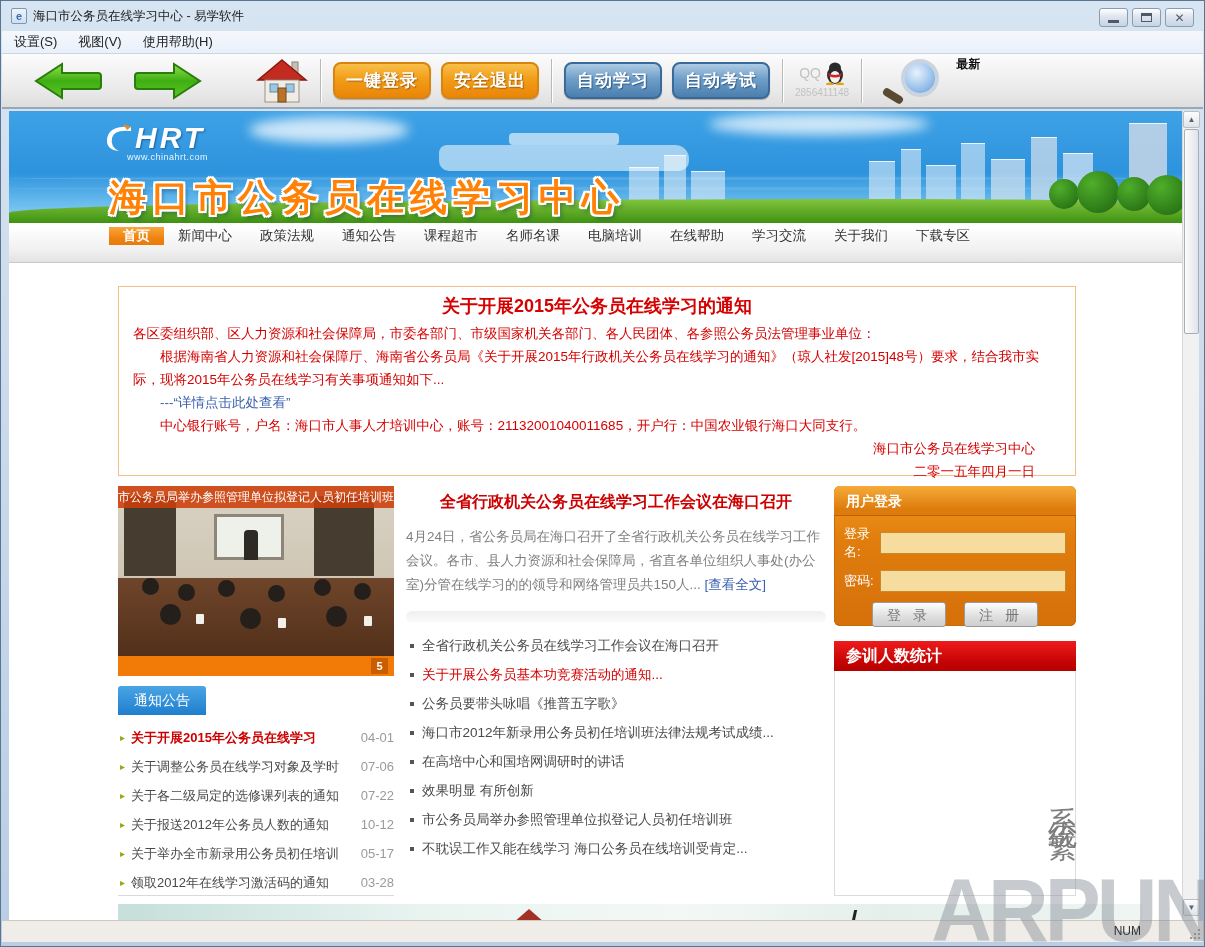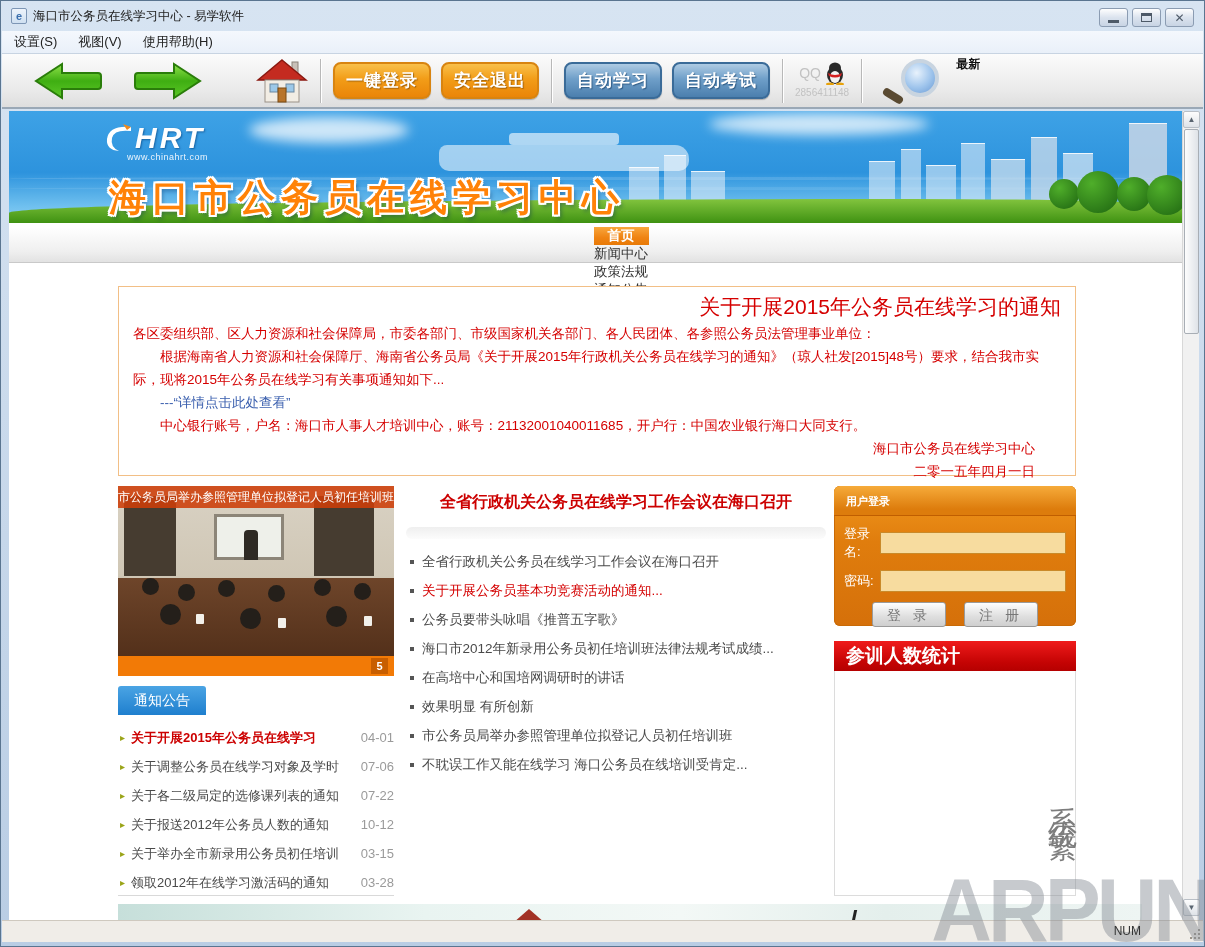--- a/index.html
+++ b/index.html
@@ -63,28 +63,28 @@
   .logo-row { display:flex; align-items:center; }
   .logo-swoosh { width:34px; height:30px; }
   .logo-text { font-size:30px; font-weight:bold; font-style:italic; letter-spacing:3px; text-shadow:1px 1px 2px rgba(0,60,120,.6); }
   .logo-site { font-size:9px; margin-left:26px; margin-top:-3px; letter-spacing:.5px; color:#eaf4fd; }
   .banner-title { position:absolute; left:100px; top:62px; font-size:37px; font-weight:bold; letter-spacing:6px; color:#ff8207;
       text-shadow:-2px -2px 0 #fff,2px -2px 0 #fff,-2px 2px 0 #fff,2px 2px 0 #fff,0 -2px 0 #fff,0 2px 0 #fff,-2px 0 0 #fff,2px 0 0 #fff,3px 4px 4px rgba(0,40,90,.45); }
 
   
   .nav { position:absolute; left:0; top:116px; width:1173px; height:36px;
          background:linear-gradient(#ffffff,#efefef 70%,#e2e2e2); border-bottom:1px solid #c9c9c9;
-         display:flex; align-items:center; padding-left:51px;flex-direction:column; }
+         display:flex; align-items:flex-start; padding-left:100px; }
   .nav-item { padding:0 14px; font-size:13.5px; color:#333; display:flex; align-items:center; }
   .nav-item.active { background:linear-gradient(#f9a63c,#ef8312 60%,#e87a08); color:#fff; font-weight:bold; }
 
   
   .notice-box { position:absolute; left:109px; top:175px; width:958px; height:190px;
                 border:1px solid #f2bf86; background:#fff; padding:8px 14px; color:#d50000; font-size:13.5px; line-height:23px; }
-  .notice-title { text-align:right; font-size:21px; font-weight:normal; margin-bottom:4px; }
+  .notice-title { text-align:center; font-size:18px; font-weight:bold; margin-bottom:4px; }
   .indent { text-indent:2em; }
   .notice-link { color:#3a5fae; }
   .notice-sig { text-align:right; padding-right:26px; }
 
   
   .slideshow { position:absolute; left:109px; top:375px; width:276px; height:190px; overflow:hidden; background:#7a6f60; }
   .ss-caption { position:absolute; left:0; top:0; right:0; height:22px; background:rgba(205,62,8,.88);
                 color:#fff; font-size:12px; line-height:22px; text-align:center; z-index:3; }
   .ss-bar { position:absolute; left:0; bottom:0; right:0; height:20px; background:#f27a06; z-index:3; }
   .ss-page { position:absolute; right:6px; bottom:2px; width:17px; height:16px; background:#c85e00;
@@ -115,33 +115,33 @@
   .art-div { height:12px; margin-top:14px; background:linear-gradient(#efefef,#fcfcfc); border-radius:6px; }
   .art-links { margin-top:8px; }
   .al-row { display:flex; align-items:center; height:29px; font-size:13.5px; color:#4a4a4a; }
   .al-bullet { width:4px; height:4px; background:#555; margin:0 8px 0 4px; }
   .al-row.red { color:#d40000; }
   .al-row.bold { color:#2e2e2e; font-weight:bold; }
 
   
   .login-box { position:absolute; left:825px; top:375px; width:242px; height:140px; border-radius:6px;
                background:linear-gradient(#f2981e,#e07d0d 40%,#d5700a); box-shadow:inset 0 0 0 1px #c96a06; }
-  .login-head { height:30px; line-height:30px; padding-left:12px; color:#fff; font-size:11px; font-weight:bold;
+  .login-head { height:30px; line-height:30px; padding-left:12px; color:#fff; font-size:14px; font-weight:bold;
                 background:linear-gradient(#f6ab3a,#dd7c0c 80%); border-radius:6px 6px 0 0; border-bottom:1px solid #c05e00; }
   .login-row { display:flex; align-items:center; margin:9px 10px 0 10px; }
   .login-label { width:58px; color:#fff; font-size:13px; }
   .login-input { flex:1; height:22px; border:1px solid #c98a2a; background:#f7dc9f; outline:none; font-size:13px; padding:0 4px; }
   .login-btns { display:flex; justify-content:center; gap:18px; margin-top:10px; }
   .login-btn { width:74px; height:25px; border:1px solid #9a9a9a; border-radius:3px; color:#777; font-size:14px;
                letter-spacing:4px; background:linear-gradient(#fefefe,#dedede 60%,#cfcfcf); text-align:center; line-height:24px; }
   .forgot { margin-top:7px; text-align:center; }
   .forgot a { color:#fff; font-size:13px; }
 
   .stats-box { position:absolute; left:825px; top:530px; width:242px; height:255px; }
-  .stats-head { height:30px; line-height:30px; padding-left:12px; color:#fff; font-size:19px; font-weight:bold;
+  .stats-head { height:30px; line-height:30px; padding-left:12px; color:#fff; font-size:16px; font-weight:bold;
                 background:linear-gradient(#ef1b1b,#c50404 70%,#b50000); }
   .stats-body { height:225px; background:#fff; border:1px solid #dcdcdc; border-top:none; }
 
   .overlay-vert { position:absolute; left:1034px; top:672px; height:125px; overflow:hidden;
                   writing-mode:vertical-rl; font-size:29px; color:#7d7d7d; letter-spacing:13px; z-index:20; }
 
   .bottom-strip { position:absolute; left:109px; top:793px; width:1024px; height:17px;
                   background:linear-gradient(90deg,#c6dfda,#e9f4f1 30%,#f3f8f6 55%,#e4efec 75%,#eef5f3); overflow:hidden; }
   .roof { position:absolute; left:395px; top:5px; width:0; height:0; border-left:16px solid transparent;
           border-right:16px solid transparent; border-bottom:14px solid #a23226; }
@@ -376,33 +376,37 @@
 
           <div class="nb-row">
             <span class="nb-bullet">▸</span>
             <span class="nb-text">关于报送2012年公务员人数的通知</span>
             <span class="nb-date">10-12</span>
           </div>
 
           <div class="nb-row">
             <span class="nb-bullet">▸</span>
             <span class="nb-text">关于举办全市新录用公务员初任培训</span>
-            <span class="nb-date">03-15</span>
+            <span class="nb-date">05-17</span>
           </div>
 
           <div class="nb-row">
             <span class="nb-bullet">▸</span>
             <span class="nb-text">领取2012年在线学习激活码的通知</span>
             <span class="nb-date">03-28</span>
           </div>
         </div>
     </div>
 
     <div class="center-col">
       <div class="art-title">全省行政机关公务员在线学习工作会议在海口召开</div>
+      <div class="art-body">
+        <span>4月24日，省公务员局在海口召开了全省行政机关公务员在线学习工作会议。各市、县人力资源和社会保障局，省直各单位组织人事处(办公室)分管在线学习的的领导和网络管理员共150人...</span>
+        <span class="art-more">[查看全文]</span>
+      </div>
       <div class="art-div"></div>
       <div class="art-links">
 
           <div class="al-row">
             <span class="al-bullet"></span>
             <span>全省行政机关公务员在线学习工作会议在海口召开</span>
           </div>
 
           <div class="al-row red">
             <span class="al-bullet"></span>

